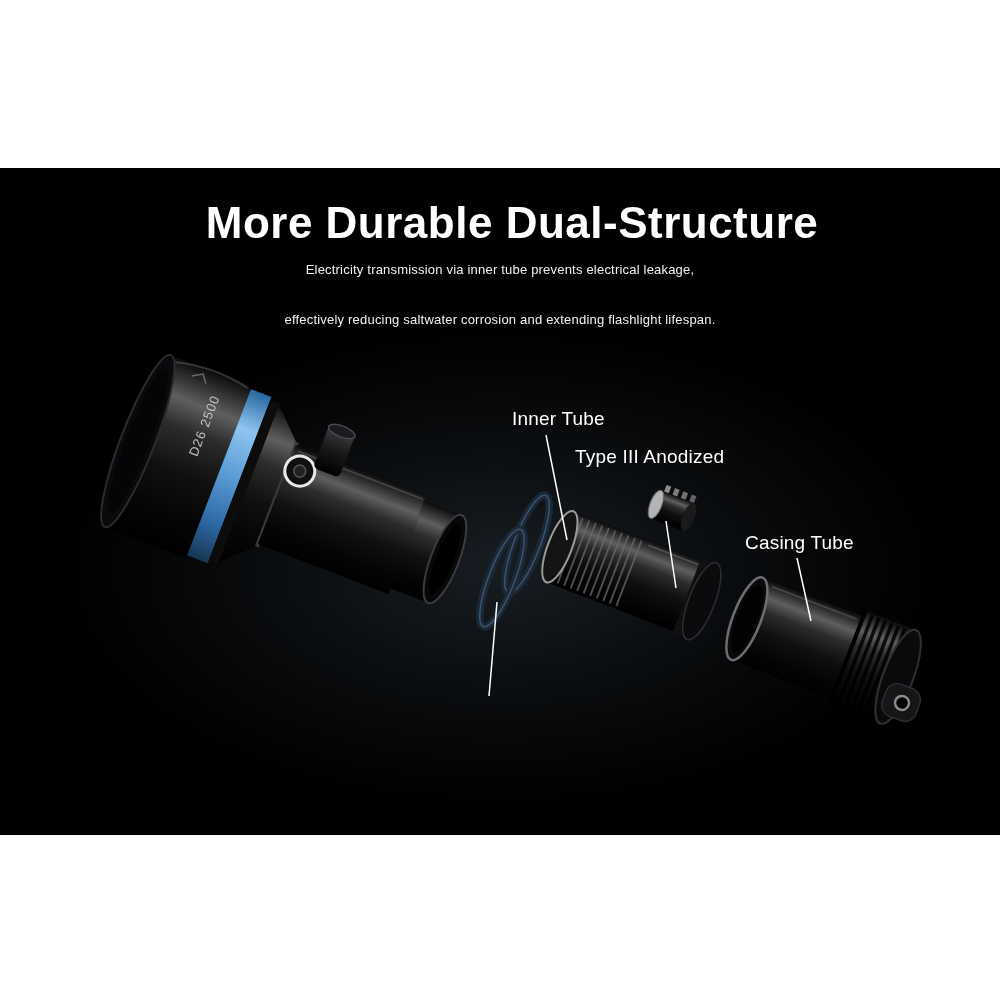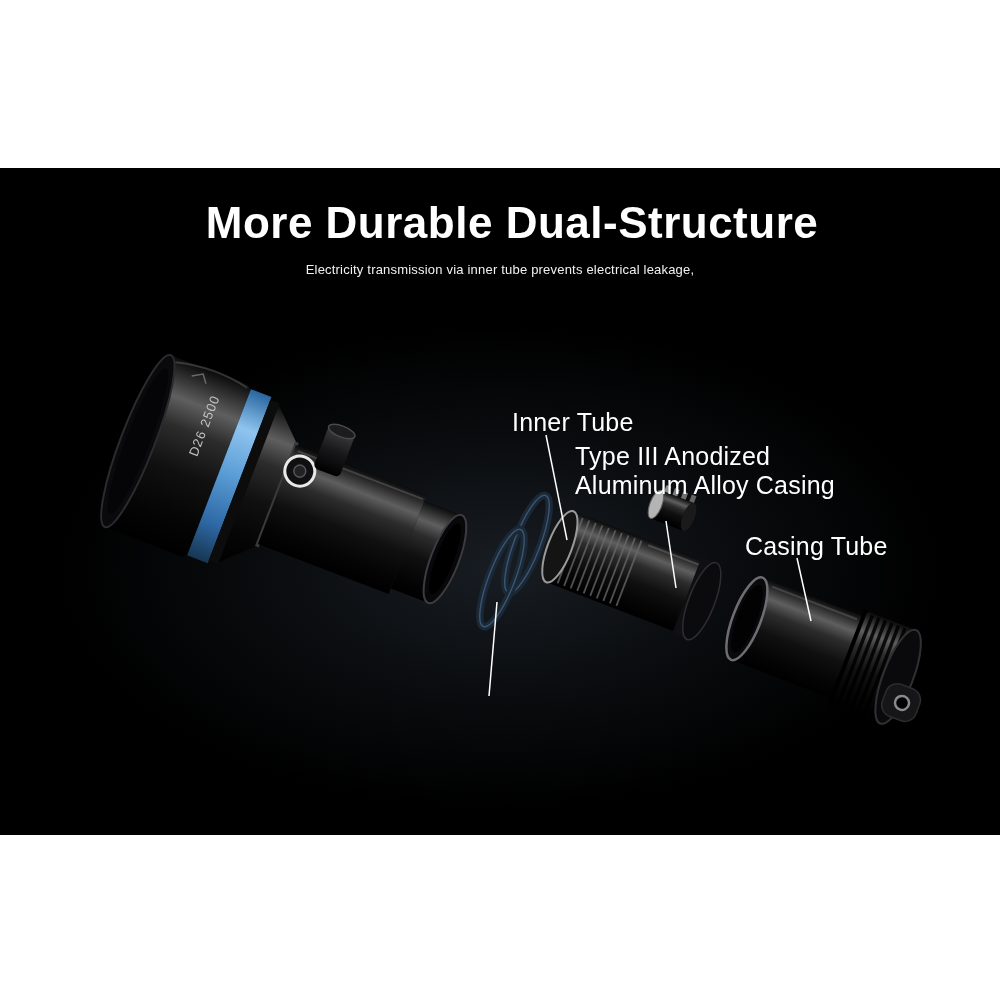--- a/index.html
+++ b/index.html
@@ -19,37 +19,38 @@
     font-size:44px; font-weight:700; color:#ffffff; letter-spacing:0.5px;
   }
   .sub {
     position:absolute; left:0; width:100%; text-align:center; margin:0;
     font-size:13px; font-weight:400; color:#f2f2f2; letter-spacing:0.2px;
   }
   .sub1 { top:94px; }
   .sub2 { top:144px; }
   .diagram { position:absolute; left:0; top:0; }
   .part-label {
-    position:absolute; color:#ffffff; font-size:25px; font-weight:400;
+    position:absolute; color:#ffffff; font-size:19px; font-weight:400;
     letter-spacing:0.2px; z-index:5; white-space:nowrap;
   }
   .part-label .ln { line-height:29px; }
   #label-inner-tube { left:512px; top:240px; }
   #label-casing     { left:575px; top:274px; }
   #label-outer-tube { left:745px; top:364px; }
   #label-o-rings    { left:354px; top:536px; }
   svg text { font-family:"Liberation Sans", sans-serif; }
 </style>
 </head>
 <body>
 
 <div class="stage">
 
   <h1 class="headline">More Durable Dual-Structure</h1>
   <p class="sub sub1">Electricity transmission via inner tube prevents electrical leakage,</p>
+  <p class="sub sub2">effectively reducing saltwater corrosion and extending flashlight lifespan.</p>
 
   <svg class="diagram" width="1000" height="667" viewBox="0 0 1000 667">
     <defs>
       <linearGradient id="gradCyl" x1="0" y1="0" x2="0" y2="1">
         <stop offset="0" stop-color="#0b0b0b"></stop>
         <stop offset="0.2" stop-color="#5f5f5f"></stop>
         <stop offset="0.35" stop-color="#2c2c2c"></stop>
         <stop offset="0.58" stop-color="#101010"></stop>
         <stop offset="0.82" stop-color="#050505"></stop>
         <stop offset="1" stop-color="#000000"></stop>
@@ -175,19 +176,18 @@
       <line x1="666" y1="353" x2="676" y2="420"></line>
       <line x1="797" y1="390" x2="811" y2="453"></line>
       <line x1="489" y1="528" x2="497" y2="434"></line>
     </g>
   </svg>
 
   <div class="part-label" id="label-inner-tube">Inner Tube</div>
 
   <div class="part-label" id="label-casing">
     <div class="ln">Type III Anodized</div>
-    <div class="ln">Aluminum Alloy Casing</div>
   </div>
 
   <div class="part-label" id="label-outer-tube">Casing Tube</div>
 
 
 </div>
 
 </body></html>

